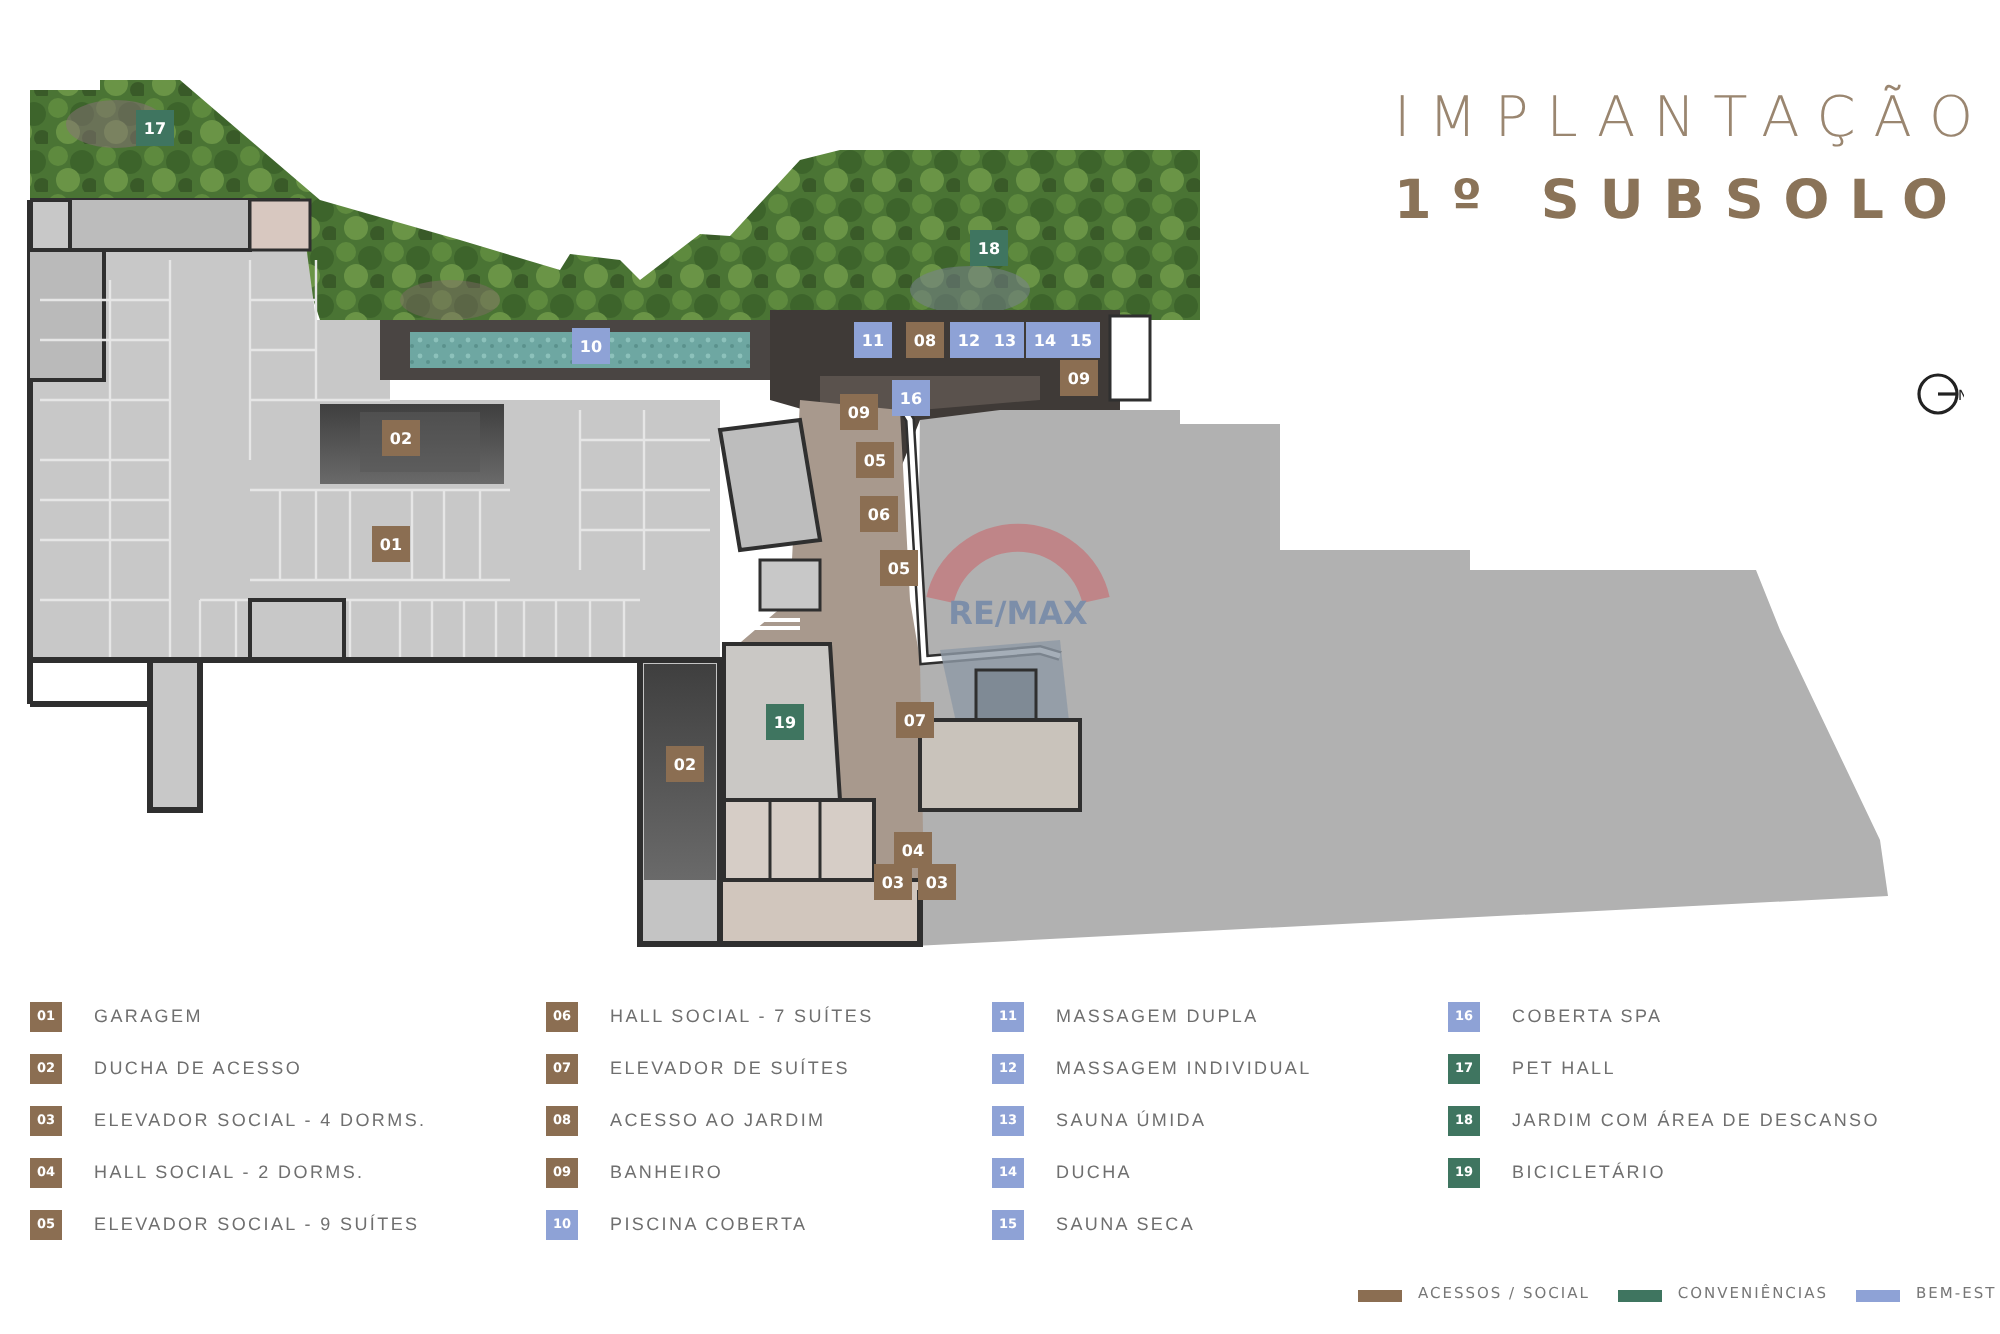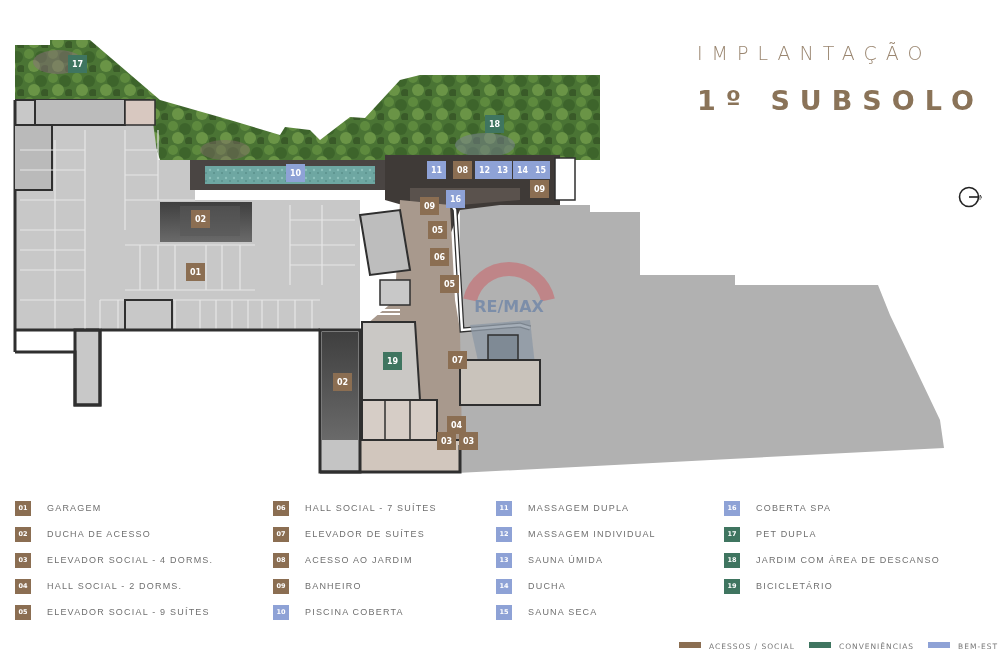--- a/index.html
+++ b/index.html
@@ -1,29 +1,29 @@
 <!DOCTYPE html>
 <html><head>
   <meta charset="utf-8">
   <style>
     * { box-sizing: border-box; margin: 0; padding: 0; }
     html, body { width: 1000px; height: 667px; background: #ffffff; overflow: hidden; }
     body { position: relative; font-family: "DejaVu Sans", sans-serif; }
     .plan { position: absolute; left: 0; top: 0; width: 1000px; height: 480px; }
-    .title-1 { position: absolute; left: 697px; top: 42px; font-family: "DejaVu Sans", sans-serif; font-weight: 300; font-size: 19px; letter-spacing: 9px; color: #9a8670; white-space: nowrap; }
+    .title-1 { position: absolute; left: 697px; top: 42px; font-family: "DejaVu Sans", sans-serif; font-weight: 300; font-size: 28px; letter-spacing: 9px; color: #9a8670; white-space: nowrap; }
     .title-2 { position: absolute; left: 697px; top: 85px; font-family: "DejaVu Sans", sans-serif; font-weight: bold; font-size: 27px; letter-spacing: 10px; color: #8a7358; white-space: nowrap; }
     .north { position: absolute; left: 958px; top: 185px; width: 24px; height: 24px; }
     .tag { position: absolute; width: 19px; height: 18px; color: #fff; font-size: 8px; font-weight: bold; display: flex; align-items: center; justify-content: center; font-family: "DejaVu Sans", sans-serif; }
     .legend { position: absolute; left: 0; top: 495px; width: 1000px; height: 140px; }
     .leg-col { position: absolute; top: 0; }
     .leg-item { display: flex; align-items: center; height: 26px; margin-bottom: 0; }
     .leg-item .sw { width: 16px; height: 15px; color: #fff; font-size: 6.5px; font-weight: bold; display: flex; align-items: center; justify-content: center; margin-right: 16px; }
     .leg-item .lbl { font-size: 9px; letter-spacing: 1.2px; color: #6f6f6f; white-space: nowrap; font-family: Liberation Sans, sans-serif; }
     .cat-legend { position: absolute; top: 642px; left: 679px; display: flex; align-items: center; }
-    .cat-item { display: flex; align-items: flex-start; margin-right: 14px; }
+    .cat-item { display: flex; align-items: flex-end; margin-right: 14px; }
     .cat-item .bar { width: 22px; height: 6px; margin-right: 8px; }
     .cat-item .lbl { font-size: 7.5px; letter-spacing: 1px; color: #777; white-space: nowrap; }
   </style>
 </head>
 <body>
 
 <div class="plan">
   <svg width="1000" height="480" viewBox="0 0 1000 480">
     <defs>
       <pattern id="foliage" width="24" height="24" patternUnits="userSpaceOnUse">
@@ -253,21 +253,21 @@
         <span class="lbl">SAUNA SECA</span>
       </div>
     </div>
   <div class="leg-col" id="leg-col-3" style="left:724px;">
       <div class="leg-item">
         <span class="sw" style="background: rgb(142, 162, 214);">16</span>
         <span class="lbl">COBERTA SPA</span>
       </div>
       <div class="leg-item">
         <span class="sw" style="background: rgb(63, 117, 96);">17</span>
-        <span class="lbl">PET DUPLA</span>
+        <span class="lbl">PET HALL</span>
       </div>
       <div class="leg-item">
         <span class="sw" style="background: rgb(63, 117, 96);">18</span>
         <span class="lbl">JARDIM COM ÁREA DE DESCANSO</span>
       </div>
       <div class="leg-item">
         <span class="sw" style="background: rgb(63, 117, 96);">19</span>
         <span class="lbl">BICICLETÁRIO</span>
       </div>
     </div>

